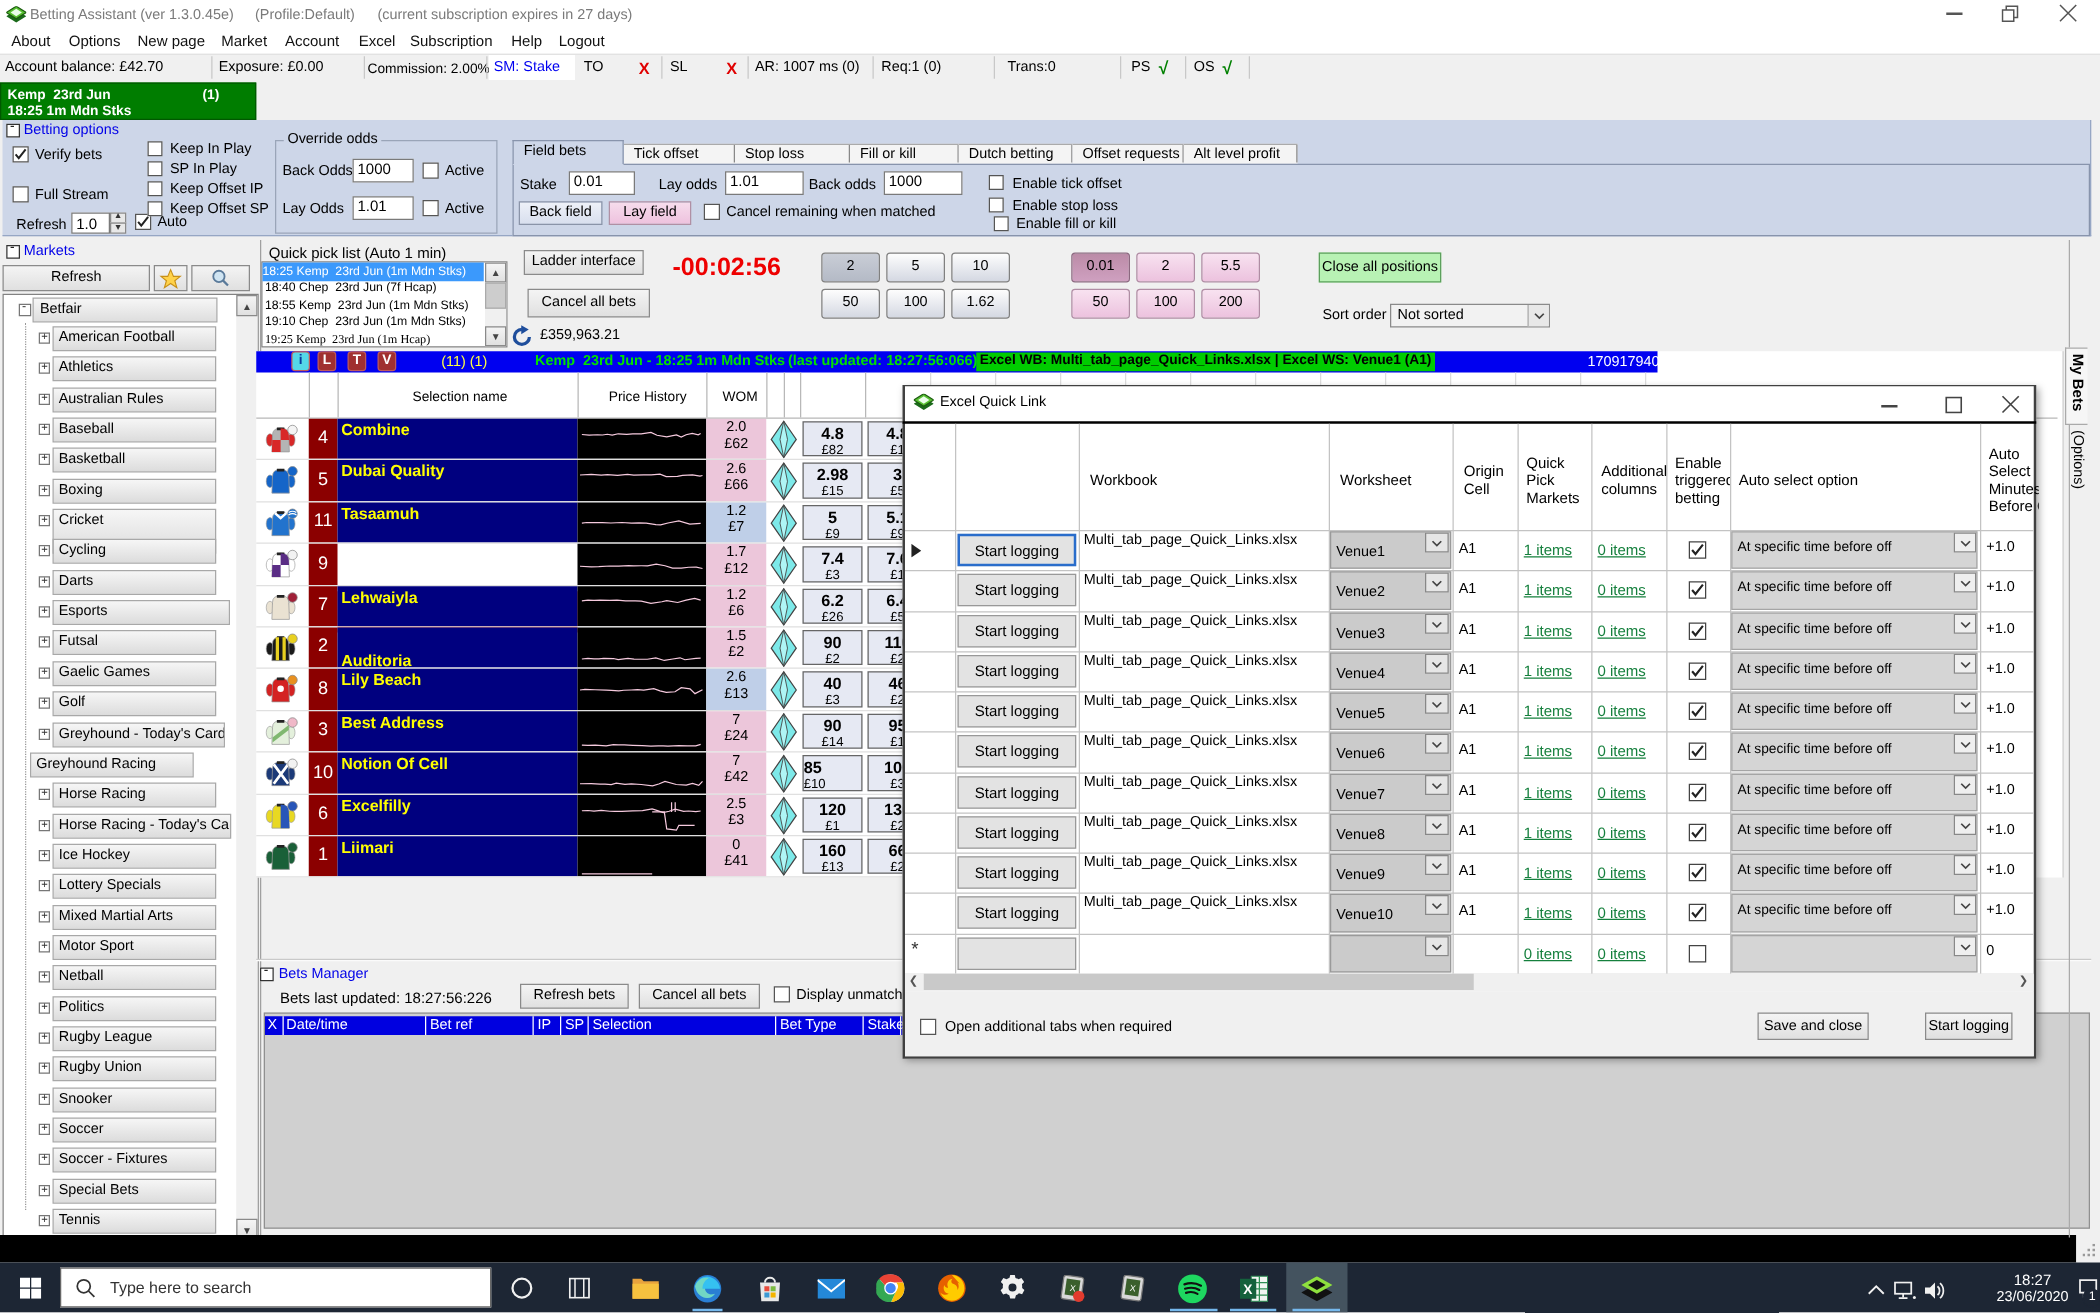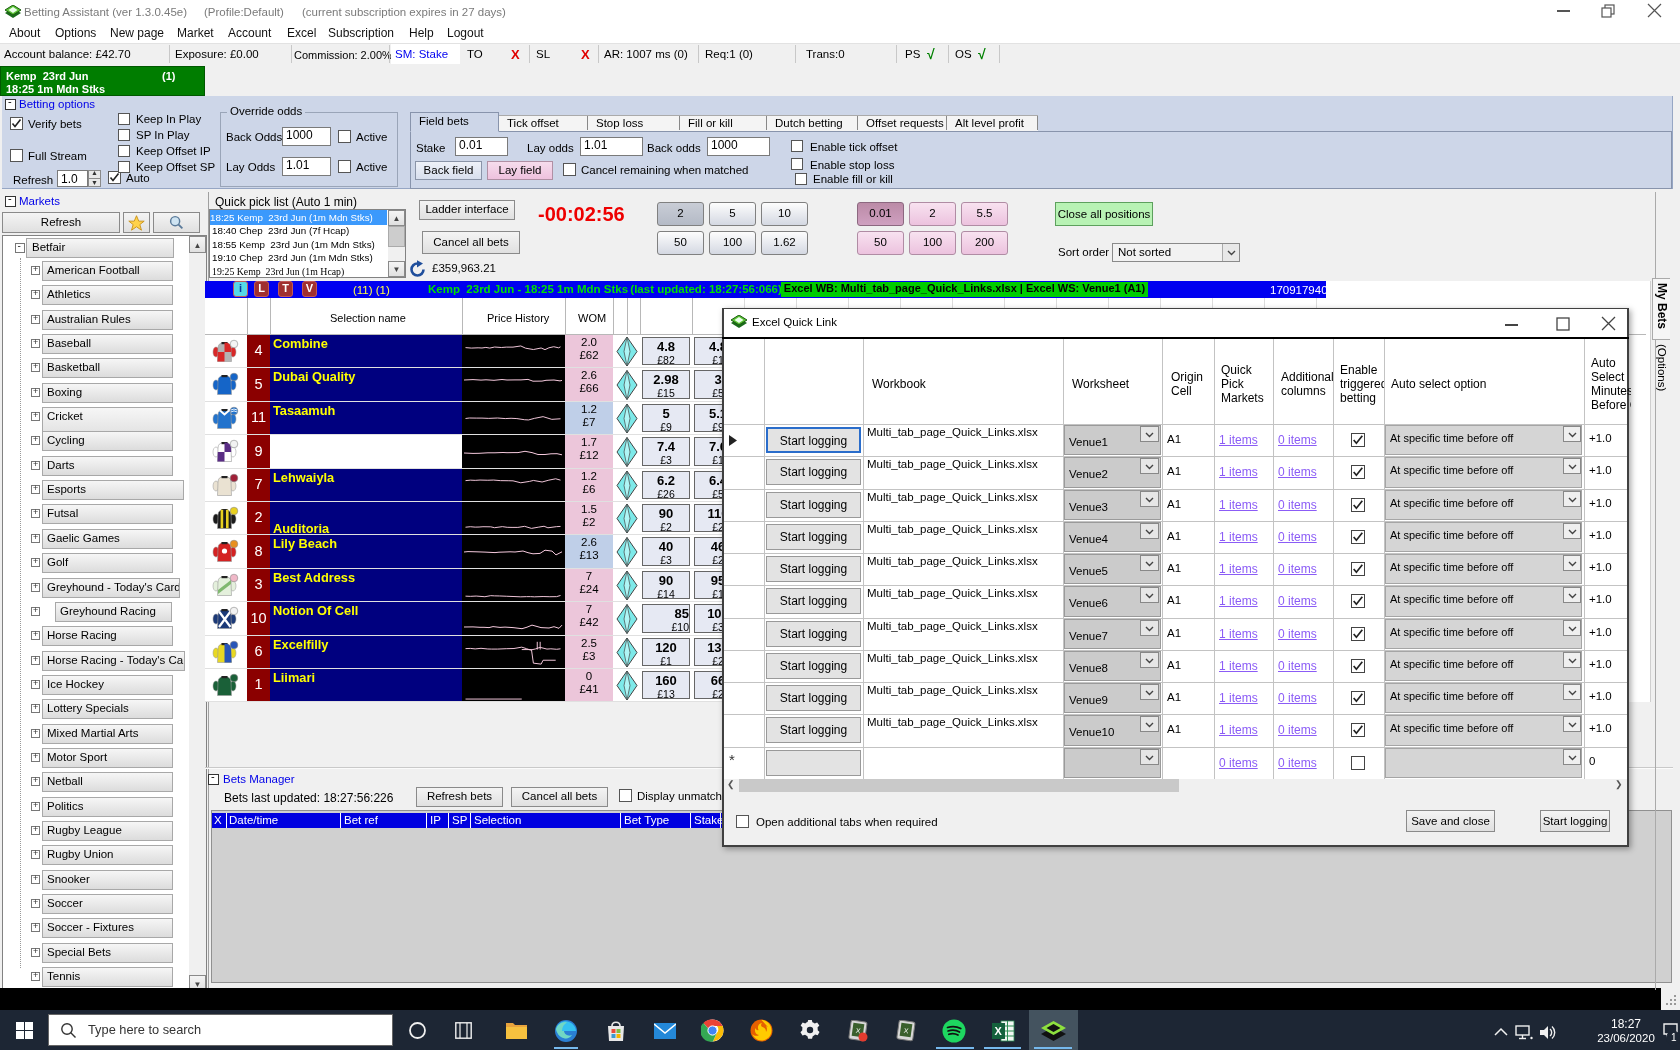--- a/index.html
+++ b/index.html
@@ -1,18 +1,18 @@
 <!DOCTYPE html>
 <html><head><meta charset="utf-8"><style>
 *{margin:0;padding:0;box-sizing:content-box;}
 body{width:1680px;height:1050px;position:relative;font-family:"Liberation Sans",sans-serif;background:#f0f0f0;overflow:hidden;font-size:12px;color:#000;}
 .ab{position:absolute;}
 .btn{background:linear-gradient(#f4f4f4,#e0e0e0);border:1px solid #8a8a8a;text-align:center;box-sizing:border-box;}
 .inp{background:#fff;border:1px solid #7a7a7a;box-sizing:border-box;font-size:12px;padding-left:3px;}
-.lnk{color:#8b5cf6;text-decoration:underline;font-size:12px;}
+.lnk{color:#15803d;text-decoration:underline;font-size:12px;}
 </style></head><body>
 <div class="ab" style="left:0px;top:0px;width:1680px;height:43px;background:#ffffff;"></div>
 <svg class="ab" style="left:5px;top:5px" width="16" height="15" viewBox="0 0 16 15">
 <polygon points="8,3 16,8 8,13 0,8" fill="#1a6a1a"></polygon>
 <polygon points="8,0 16,5 8,10 0,5" fill="#58c032" stroke="#1c5c10" stroke-width="1"></polygon>
 <polygon points="8,2 12.5,5 8,8 3.5,5" fill="#eaffea"></polygon>
 </svg>
 <div class="ab" style="left:24px;top:6px;font-size:11.5px;color:#7a7a7a;">Betting Assistant (ver 1.3.0.45e)</div>
 <div class="ab" style="left:204px;top:6px;font-size:11.5px;color:#7a7a7a;">(Profile:Default)</div>
 <div class="ab" style="left:302px;top:6px;font-size:11.5px;color:#7a7a7a;">(current subscription expires in 27 days)</div>
@@ -216,21 +216,21 @@
     <span style="position:absolute;left:1px;top:-3.5px;font-size:9px;color:#333;">+</span>
   </div>
 <div class="ab" style="left:42px;top:553px;width:131px;height:20px;background:linear-gradient(#f6f6f6,#dcdcdc);border:1px solid #a8a8a8;box-sizing:border-box;font-size:11.5px;padding:2px 0 0 4px;white-space:nowrap;overflow:hidden;">Golf</div>
 <div class="ab" style="left:31px;top:583px;width:9px;height:9px;background:#fff;border:1px solid #777;box-sizing:border-box;">
     <span style="position:absolute;left:1px;top:-3.5px;font-size:9px;color:#333;">+</span>
   </div>
 <div class="ab" style="left:42px;top:578px;width:138px;height:20px;background:linear-gradient(#f6f6f6,#dcdcdc);border:1px solid #a8a8a8;box-sizing:border-box;font-size:11.5px;padding:2px 0 0 4px;white-space:nowrap;overflow:hidden;">Greyhound - Today's Card</div>
 <div class="ab" style="left:31px;top:607px;width:9px;height:9px;background:#fff;border:1px solid #777;box-sizing:border-box;">
     <span style="position:absolute;left:1px;top:-3.5px;font-size:9px;color:#333;">+</span>
   </div>
-<div class="ab" style="left:55px;top:602px;width:117px;height:20px;background:linear-gradient(#f6f6f6,#dcdcdc);border:1px solid #a8a8a8;box-sizing:border-box;font-size:11.5px;padding:2px 0 0 4px;white-space:nowrap;overflow:hidden;">Greyhound Racing</div>
+<div class="ab" style="left:24px;top:602px;width:131px;height:20px;background:linear-gradient(#f6f6f6,#dcdcdc);border:1px solid #a8a8a8;box-sizing:border-box;font-size:11.5px;padding:2px 0 0 4px;white-space:nowrap;overflow:hidden;">Greyhound Racing</div>
 <div class="ab" style="left:31px;top:631px;width:9px;height:9px;background:#fff;border:1px solid #777;box-sizing:border-box;">
     <span style="position:absolute;left:1px;top:-3.5px;font-size:9px;color:#333;">+</span>
   </div>
 <div class="ab" style="left:42px;top:626px;width:131px;height:20px;background:linear-gradient(#f6f6f6,#dcdcdc);border:1px solid #a8a8a8;box-sizing:border-box;font-size:11.5px;padding:2px 0 0 4px;white-space:nowrap;overflow:hidden;">Horse Racing</div>
 <div class="ab" style="left:31px;top:656px;width:9px;height:9px;background:#fff;border:1px solid #777;box-sizing:border-box;">
     <span style="position:absolute;left:1px;top:-3.5px;font-size:9px;color:#333;">+</span>
   </div>
 <div class="ab" style="left:42px;top:651px;width:143px;height:20px;background:linear-gradient(#f6f6f6,#dcdcdc);border:1px solid #a8a8a8;box-sizing:border-box;font-size:11.5px;padding:2px 0 0 4px;white-space:nowrap;overflow:hidden;">Horse Racing - Today's Car</div>
 <div class="ab" style="left:31px;top:680px;width:9px;height:9px;background:#fff;border:1px solid #777;box-sizing:border-box;">
     <span style="position:absolute;left:1px;top:-3.5px;font-size:9px;color:#333;">+</span>
@@ -633,21 +633,21 @@
       <polyline points="2,25.0 11,24.9 18,25.3 22,25.3 27,25.6 31,24.6 38,25.4 43,25.1 51,25.6 60,26.7 65,25.2 70,23.1 79,25.6 87,26.0 92,24.7 97,26.3 100,23.1" fill="none" stroke="#f6cade" stroke-width="1"></polyline>
     </svg></div>
 <div class="ab" style="left:565px;top:602px;width:48px;height:33px;background:#ecc6da;text-align:center;">
     <div style="font-size:11.5px;margin-top:1px;">7</div>
     <div style="font-size:11.5px;margin-top:1px;">£42</div>
   </div>
 <svg class="ab" style="left:615px;top:603px" width="24" height="32" viewBox="0 0 24 31">
     <polygon points="12,1 22,15.5 12,30 2,15.5" fill="#7de9e9" stroke="#444" stroke-width="1"></polygon>
     <polygon points="12,1 15,15.5 12,30 9,15.5" fill="#aff5f5" stroke="#444" stroke-width="0.7"></polygon>
   </svg>
-<div class="ab" style="left:642px;top:604px;width:48px;height:29px;background:#e6e9f3;border:1px solid #666;box-sizing:border-box;text-align:right;">
+<div class="ab" style="left:642px;top:604px;width:48px;height:29px;background:#e6e9f3;border:1px solid #666;box-sizing:border-box;text-align:left;">
     <div style="font-size:13px;font-weight:bold;margin-top:1px;">85</div>
     <div style="font-size:10.5px;">£10</div>
   </div>
 <div class="ab" style="left:694px;top:604px;width:48px;height:29px;background:#e6e9f3;border:1px solid #666;box-sizing:border-box;text-align:center;">
     <div style="font-size:13px;font-weight:bold;margin-top:1px;">100</div>
     <div style="font-size:10.5px;">£3</div>
   </div>
 <div class="ab" style="left:205px;top:635px;width:518px;height:1px;background:#e0e0e0;"></div>
 <div class="ab" style="left:212px;top:639px;width:27px;height:27px;"><svg width="27" height="27" viewBox="0 0 27 27">
       <ellipse cx="4" cy="14" rx="3" ry="5" fill="#e8d822" stroke="#999" stroke-width="0.5"></ellipse>

